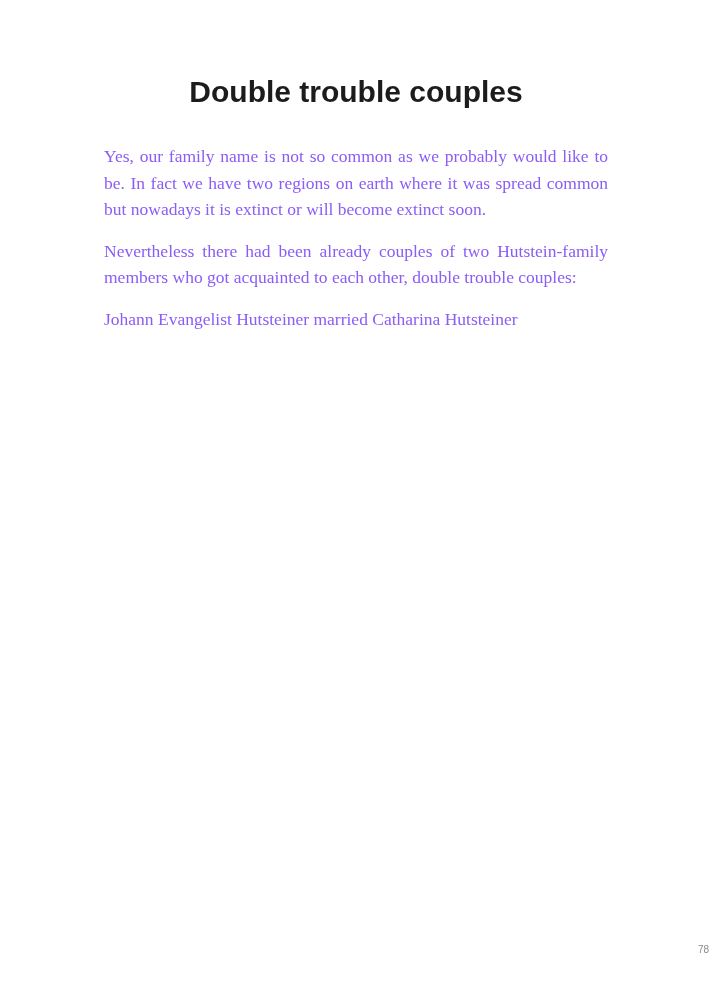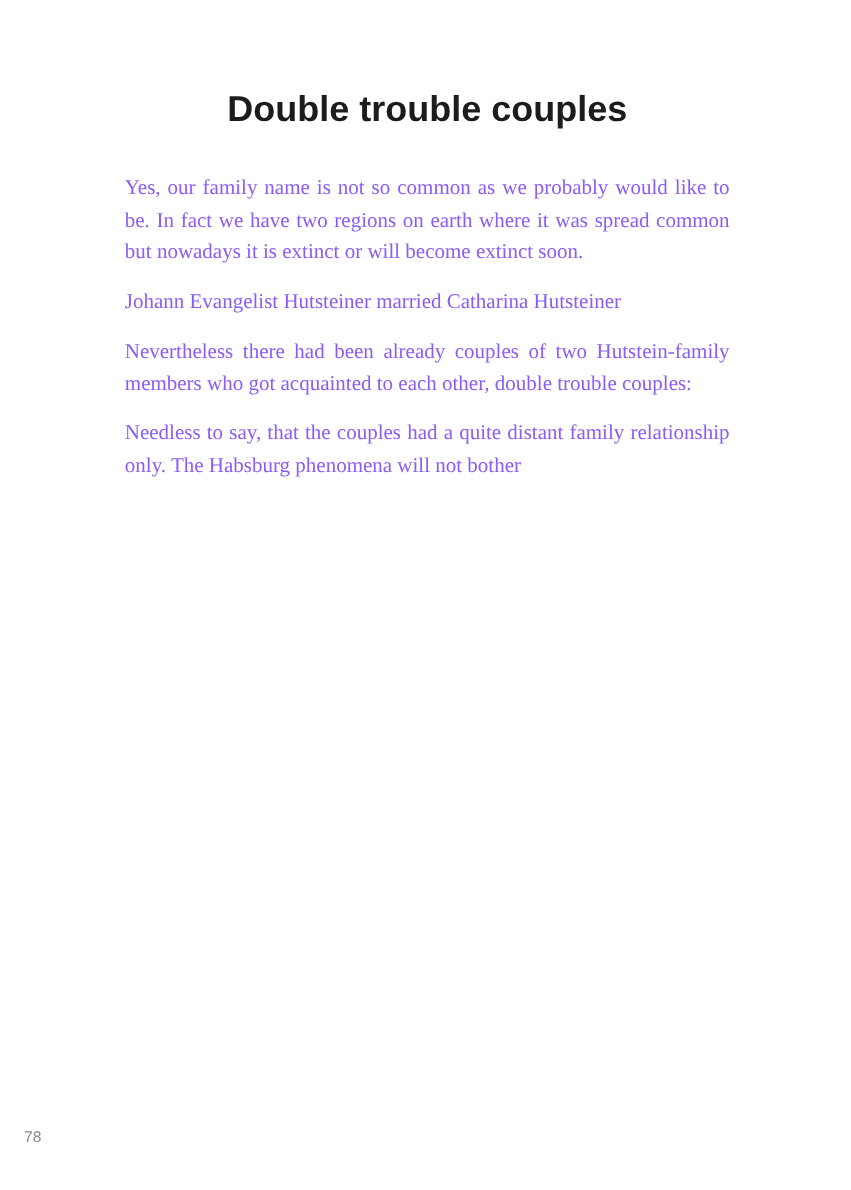--- a/index.html
+++ b/index.html
@@ -31,34 +31,33 @@
     font-size: 17.5px;
     line-height: 26.5px;
     color: #8b5cf6;
     text-align: justify;
   }
   .page-number {
     position: absolute;
     left: 0;
     right: 0;
     bottom: 37px;
-    text-align: left;
+    text-align: right;
     font-family: "Liberation Sans", sans-serif;
-    font-size: 13px;
+    font-size: 10px;
     color: #8a8a8a;
     padding-left: 20px;
   }
 </style>
 </head>
 <body>
 
 <div class="page">
   <h1 class="page-title">Double trouble couples</h1>
 
   <div class="body-text">
     <p>Yes, our family name is not so common as we probably would like to be. In fact we have two regions on earth where it was spread common but nowadays it is extinct or will become extinct soon.</p>
+    <p>Nevertheless there had been already couples of two Hutstein-family members who got acquainted to each other, double trouble couples:</p>
     <p>Johann Evangelist Hutsteiner married Catharina Hutsteiner</p>
-    <p>Nevertheless there had been already couples of two Hutstein-family members who got acquainted to each other, double trouble couples:</p>
-    <p>Needless to say, that the couples had a quite distant family relationship only. The Habsburg phenomena will not bother</p>
   </div>
 
   <div class="page-number">78</div>
 </div>
 
 </body></html>

